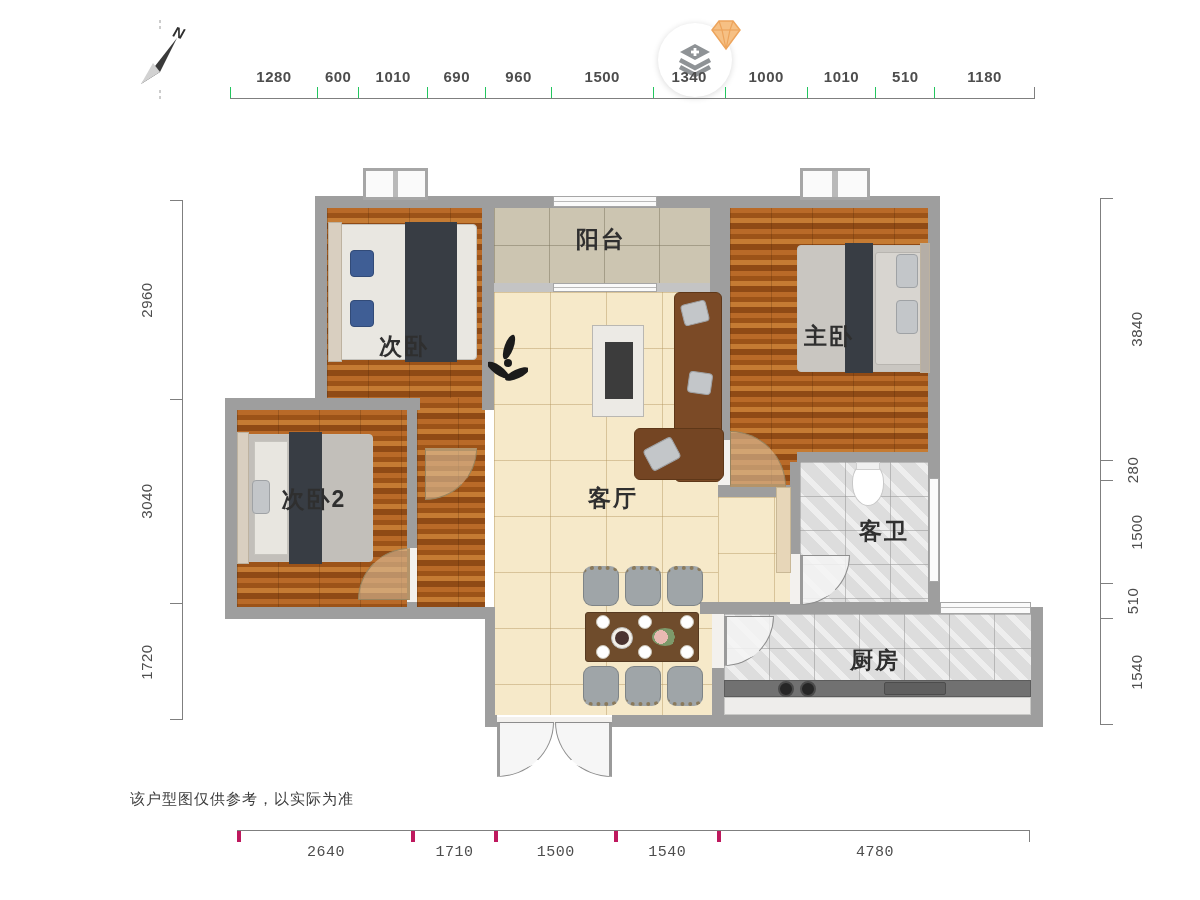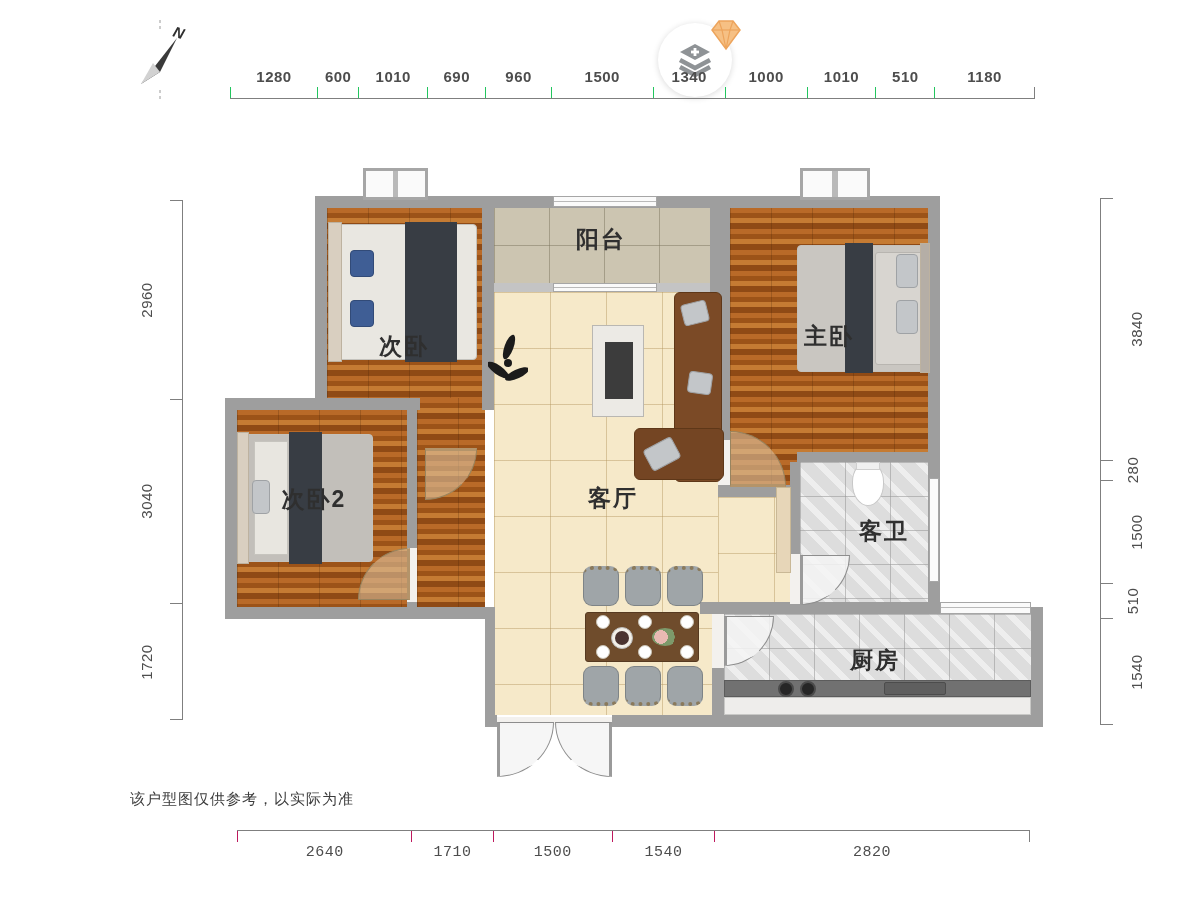--- a/index.html
+++ b/index.html
@@ -8,21 +8,21 @@
 
   
   .ruler{position:absolute;display:flex;}
   .ruler.h{flex-direction:row;}
   .ruler.v{flex-direction:column;}
   #ruler-top{left:230px;top:56px;width:805px;height:42px;align-items:flex-end;border-bottom:1px solid #7f7f7f;}
   #ruler-top .seg{position:relative;height:11px;border-left:1px solid #22c55e;font-weight:bold;}
   #ruler-top .seg:last-child{border-right:1px solid #7f7f7f;}
   #ruler-top .dimlabel{position:absolute;bottom:13px;left:50%;transform:translateX(-50%);}
   #ruler-bottom{left:237px;top:830px;width:793px;height:42px;border-top:1px solid #7f7f7f;}
-  #ruler-bottom .seg{position:relative;height:11px;border-left:1px solid #be185d;font-family:Liberation Mono, monospace;}
+  #ruler-bottom .seg{position:relative;height:11px;border-left:4px solid #be185d;font-family:Liberation Mono, monospace;}
   #ruler-bottom .seg:last-child{border-right:1px solid #7f7f7f;}
   #ruler-bottom .dimlabel{position:absolute;top:13px;left:50%;transform:translateX(-50%);}
   #ruler-left{left:146px;top:200px;width:36px;height:520px;border-right:1px solid #7f7f7f;}
   #ruler-left .seg{position:relative;border-top:1px solid #7f7f7f;width:12px;margin-left:auto;}
   #ruler-left .seg:last-child{border-bottom:1px solid #7f7f7f;}
   #ruler-left .dimlabel{position:absolute;right:18px;top:50%;transform:translateY(-50%) rotate(-90deg);white-space:nowrap;}
   #ruler-right{left:1100px;top:198px;width:36px;height:527px;border-left:1px solid #7f7f7f;}
   #ruler-right .seg{position:relative;border-top:1px solid #7f7f7f;width:12px;margin-right:auto;}
   #ruler-right .seg:last-child{border-bottom:1px solid #7f7f7f;}
   #ruler-right .dimlabel{position:absolute;left:18px;top:50%;transform:translateY(-50%) rotate(-90deg);white-space:nowrap;}
@@ -152,21 +152,21 @@
       <div class="seg" style="flex-grow: 1220;">
         <span class="dimlabel">1710</span>
       </div>
       <div class="seg" style="flex-grow: 1800;">
         <span class="dimlabel">1500</span>
       </div>
       <div class="seg" style="flex-grow: 1540;">
         <span class="dimlabel">1540</span>
       </div>
       <div class="seg" style="flex-grow: 4780;">
-        <span class="dimlabel">2820</span>
+        <span class="dimlabel">4780</span>
       </div>
     </div>
   <div id="ruler-left" class="ruler v">
       <div class="seg" style="flex-grow: 2960;">
         <span class="dimlabel">2960</span>
       </div>
       <div class="seg" style="flex-grow: 3040;">
         <span class="dimlabel">3040</span>
       </div>
       <div class="seg" style="flex-grow: 1720;">

